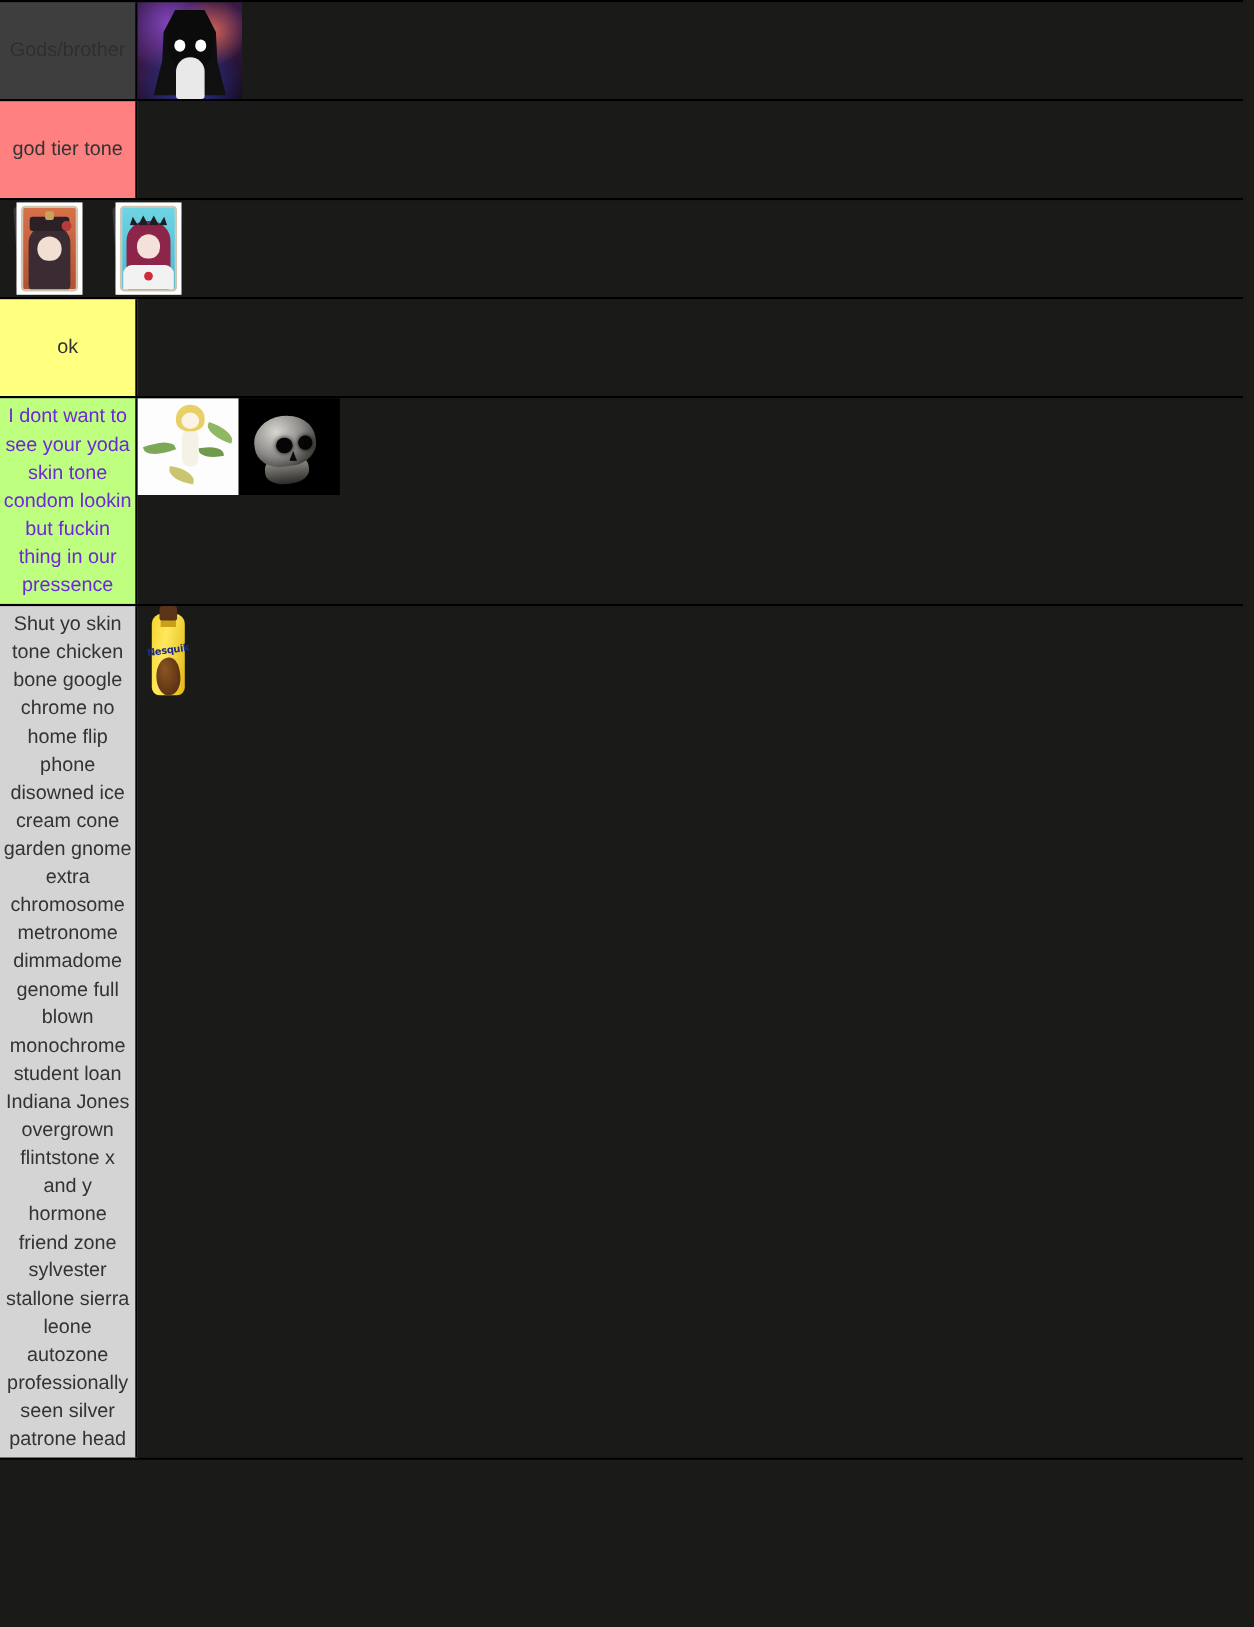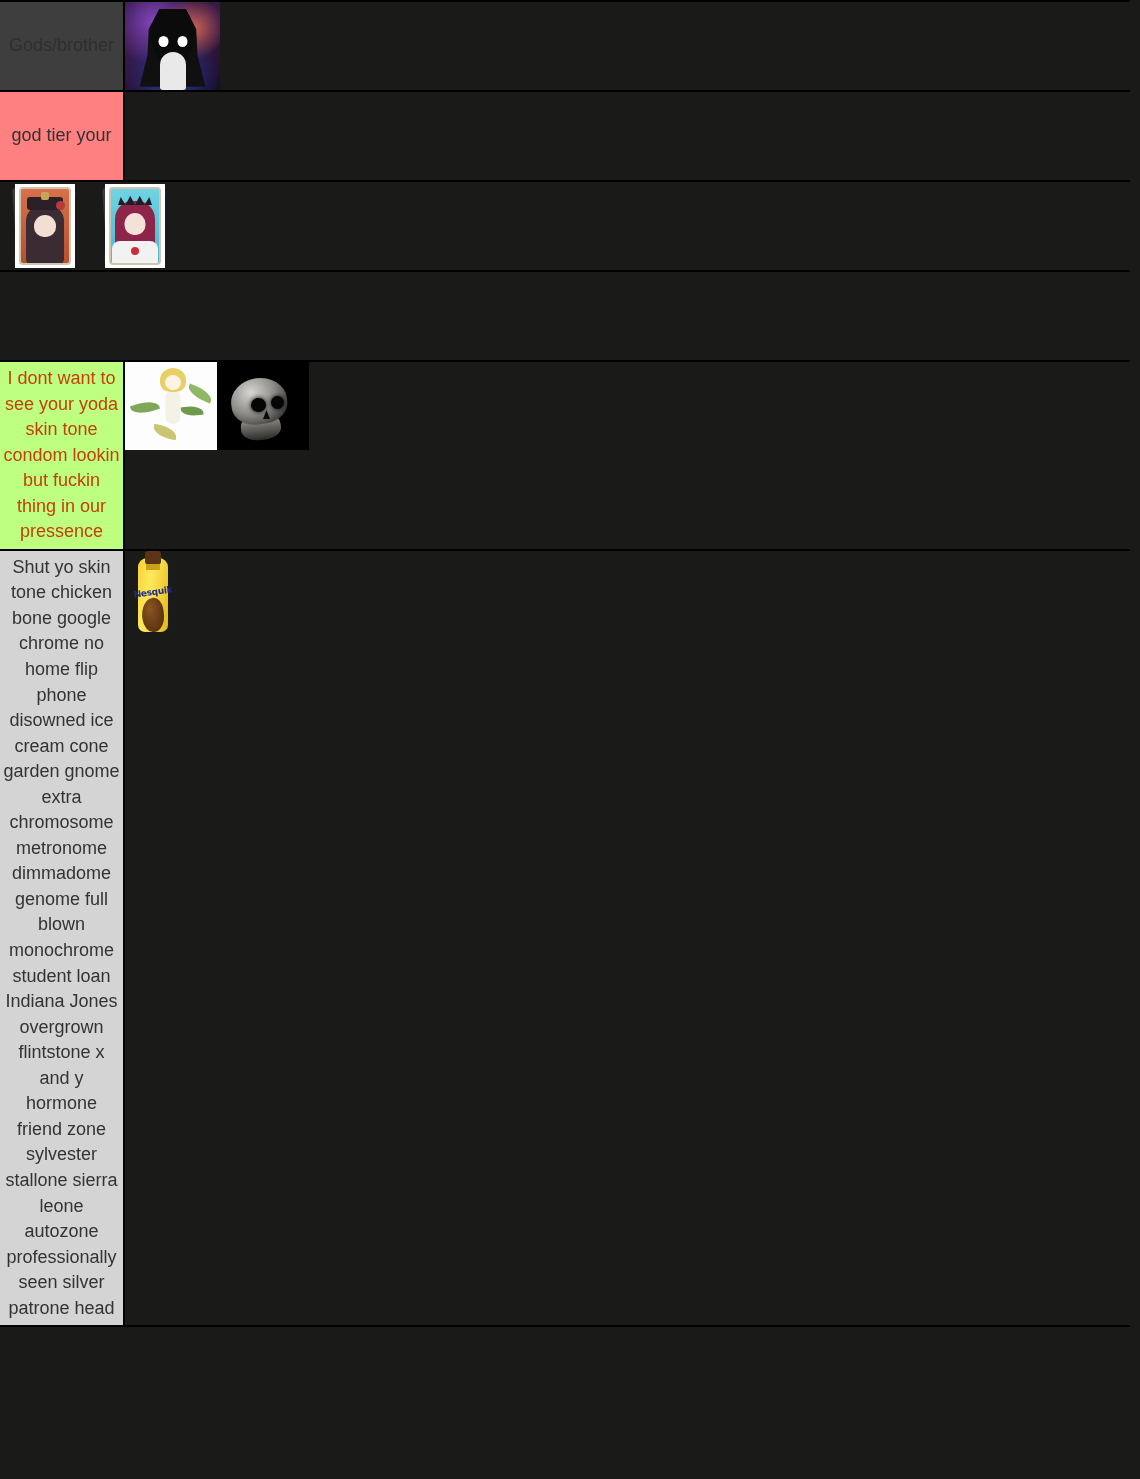--- a/index.html
+++ b/index.html
@@ -351,21 +351,21 @@
               <span class="eyes">
                 <i></i>
                 <i></i>
               </span>
               <span class="body"></span>
             </div>
           </div>
         </div>
       </div>
       <div class="tier-row">
-        <div class="tier-label" style="background: rgb(255, 128, 128); color: rgb(51, 51, 51);">god tier your</div>
+        <div class="tier-label" style="background: rgb(255, 128, 128); color: rgb(51, 51, 51);">god tier tone</div>
         <div class="tier-items"></div>
       </div>
       <div class="tier-row">
         <div class="tier-items">
           <div class="thumb w90">
             <div class="card-art card-hutao">
               <span class="stack"></span>
               <span class="stack2"></span>
               <span class="plate">
                 <span class="frame">
@@ -388,24 +388,25 @@
                   <span class="crown"></span>
                   <span class="dress"></span>
                   <span class="gem"></span>
                 </span>
               </span>
             </div>
           </div>
         </div>
       </div>
       <div class="tier-row">
+        <div class="tier-label" style="background: rgb(255, 255, 128); color: rgb(51, 51, 51);">ok</div>
         <div class="tier-items"></div>
       </div>
       <div class="tier-row">
-        <div class="tier-label" style="background: rgb(191, 255, 128); color: #c2410c;">I dont want to see your yoda skin tone condom lookin but fuckin thing in our pressence</div>
+        <div class="tier-label" style="background: rgb(191, 255, 128); color: #6d28d9;">I dont want to see your yoda skin tone condom lookin but fuckin thing in our pressence</div>
         <div class="tier-items">
           <div class="thumb w92">
             <div class="art-fairy">
               <span class="lf l1"></span>
               <span class="lf l2"></span>
               <span class="lf l3"></span>
               <span class="lf l4"></span>
               <span class="lf l5"></span>
               <span class="body"></span>
               <span class="hair"></span>

